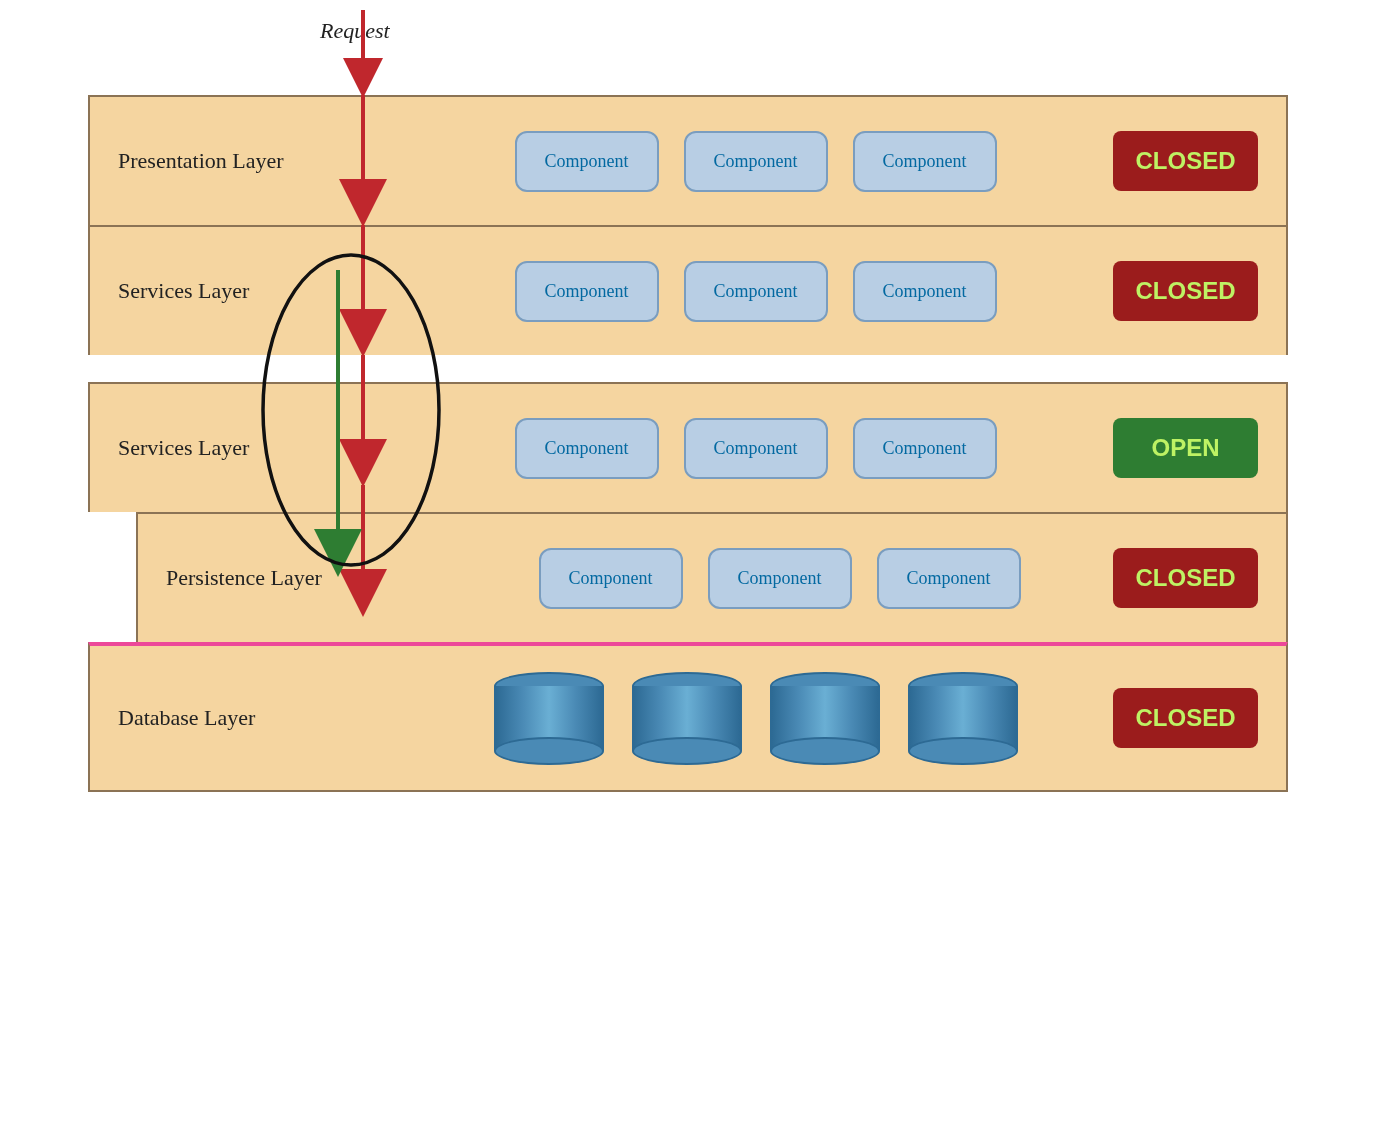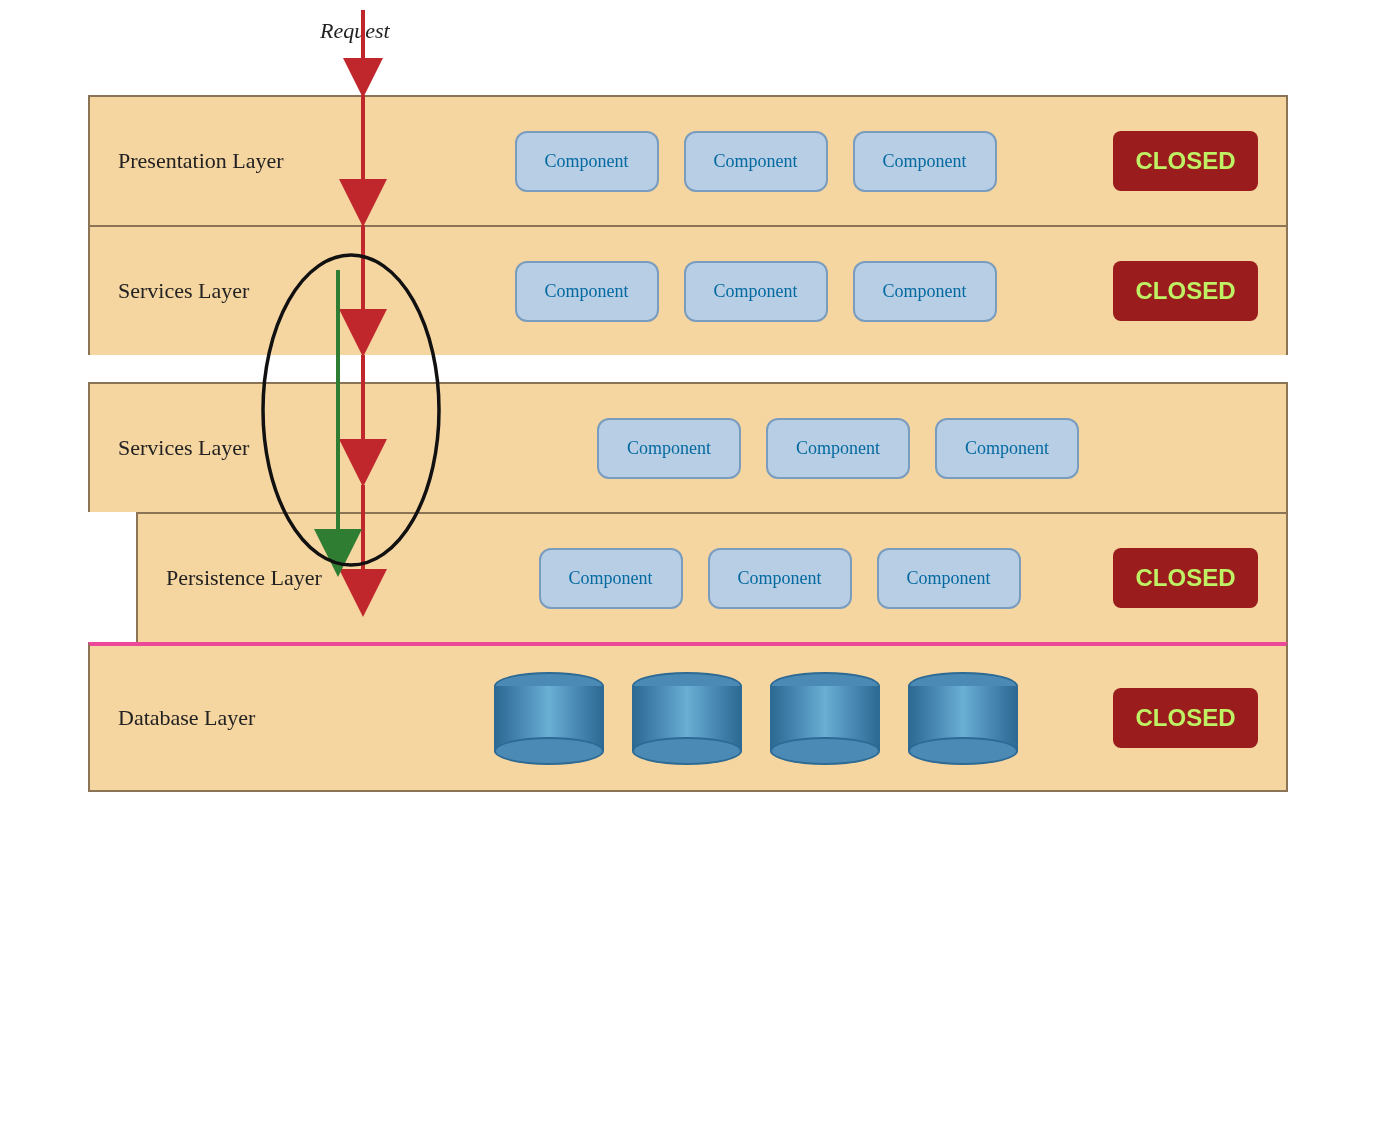--- a/index.html
+++ b/index.html
@@ -158,20 +158,21 @@
     </div>
 
     <div class="layer" style="border-top: 2px solid #8b7355; border-bottom: none; margin-top: 27px;">
       <div class="layer-label">Services Layer</div>
       <div class="arrow-col" style="width:80px;"></div>
       <div class="components-area">
         <div class="component-box">Component</div>
         <div class="component-box">Component</div>
         <div class="component-box">Component</div>
       </div>
+      <div class="status-badge status-open">OPEN</div>
     </div>
 
     <div class="layer" style="border-top: 2px solid #8b7355; border-bottom: none; margin-left: 48px;">
       <div class="layer-label">Persistence Layer</div>
       <div class="arrow-col" style="width:80px;"></div>
       <div class="components-area">
         <div class="component-box">Component</div>
         <div class="component-box">Component</div>
         <div class="component-box">Component</div>
       </div>

